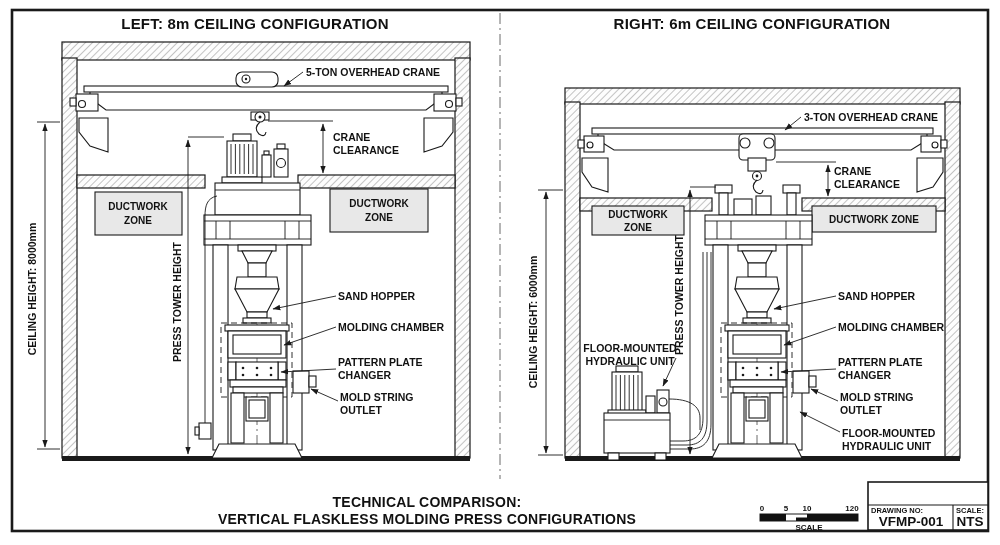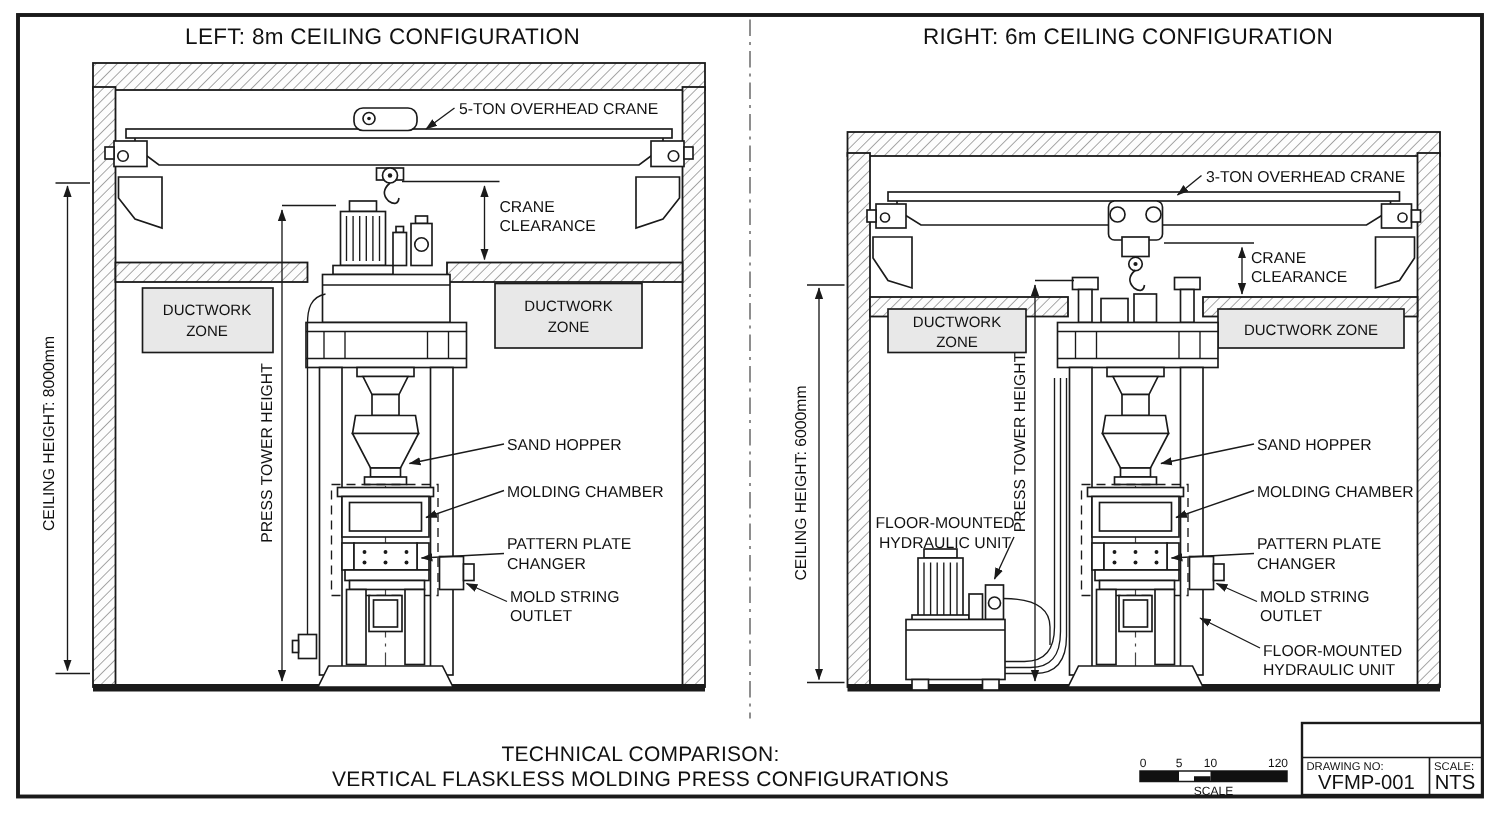--- a/index.html
+++ b/index.html
@@ -1,17 +1,17 @@
 <!DOCTYPE html>
 <html><head>
 <meta charset="utf-8">
 <style>
   html,body{margin:0;padding:0;background:#ffffff;}
   .stage{position:relative;width:1000px;height:545px;background:#ffffff;overflow:hidden;
-         font-family:"Liberation Sans",sans-serif;}
+         font-family:"Liberation Sans",sans-serif;font-weight:bold;}
   svg{position:absolute;left:0;top:0;}
   text{fill:#111111;font-family:"Liberation Sans",sans-serif;}
   .t-title{font-size:15px;letter-spacing:.2px;}
   .t-label{font-size:10.5px;}
   .t-dim{font-size:10.5px;}
   .t-zone{font-size:10px;}
   .t-footer{font-size:14px;letter-spacing:.2px;}
   .t-tick{font-size:8px;}
   .t-small{font-size:7.5px;}
   .t-block{font-size:13.5px;}

